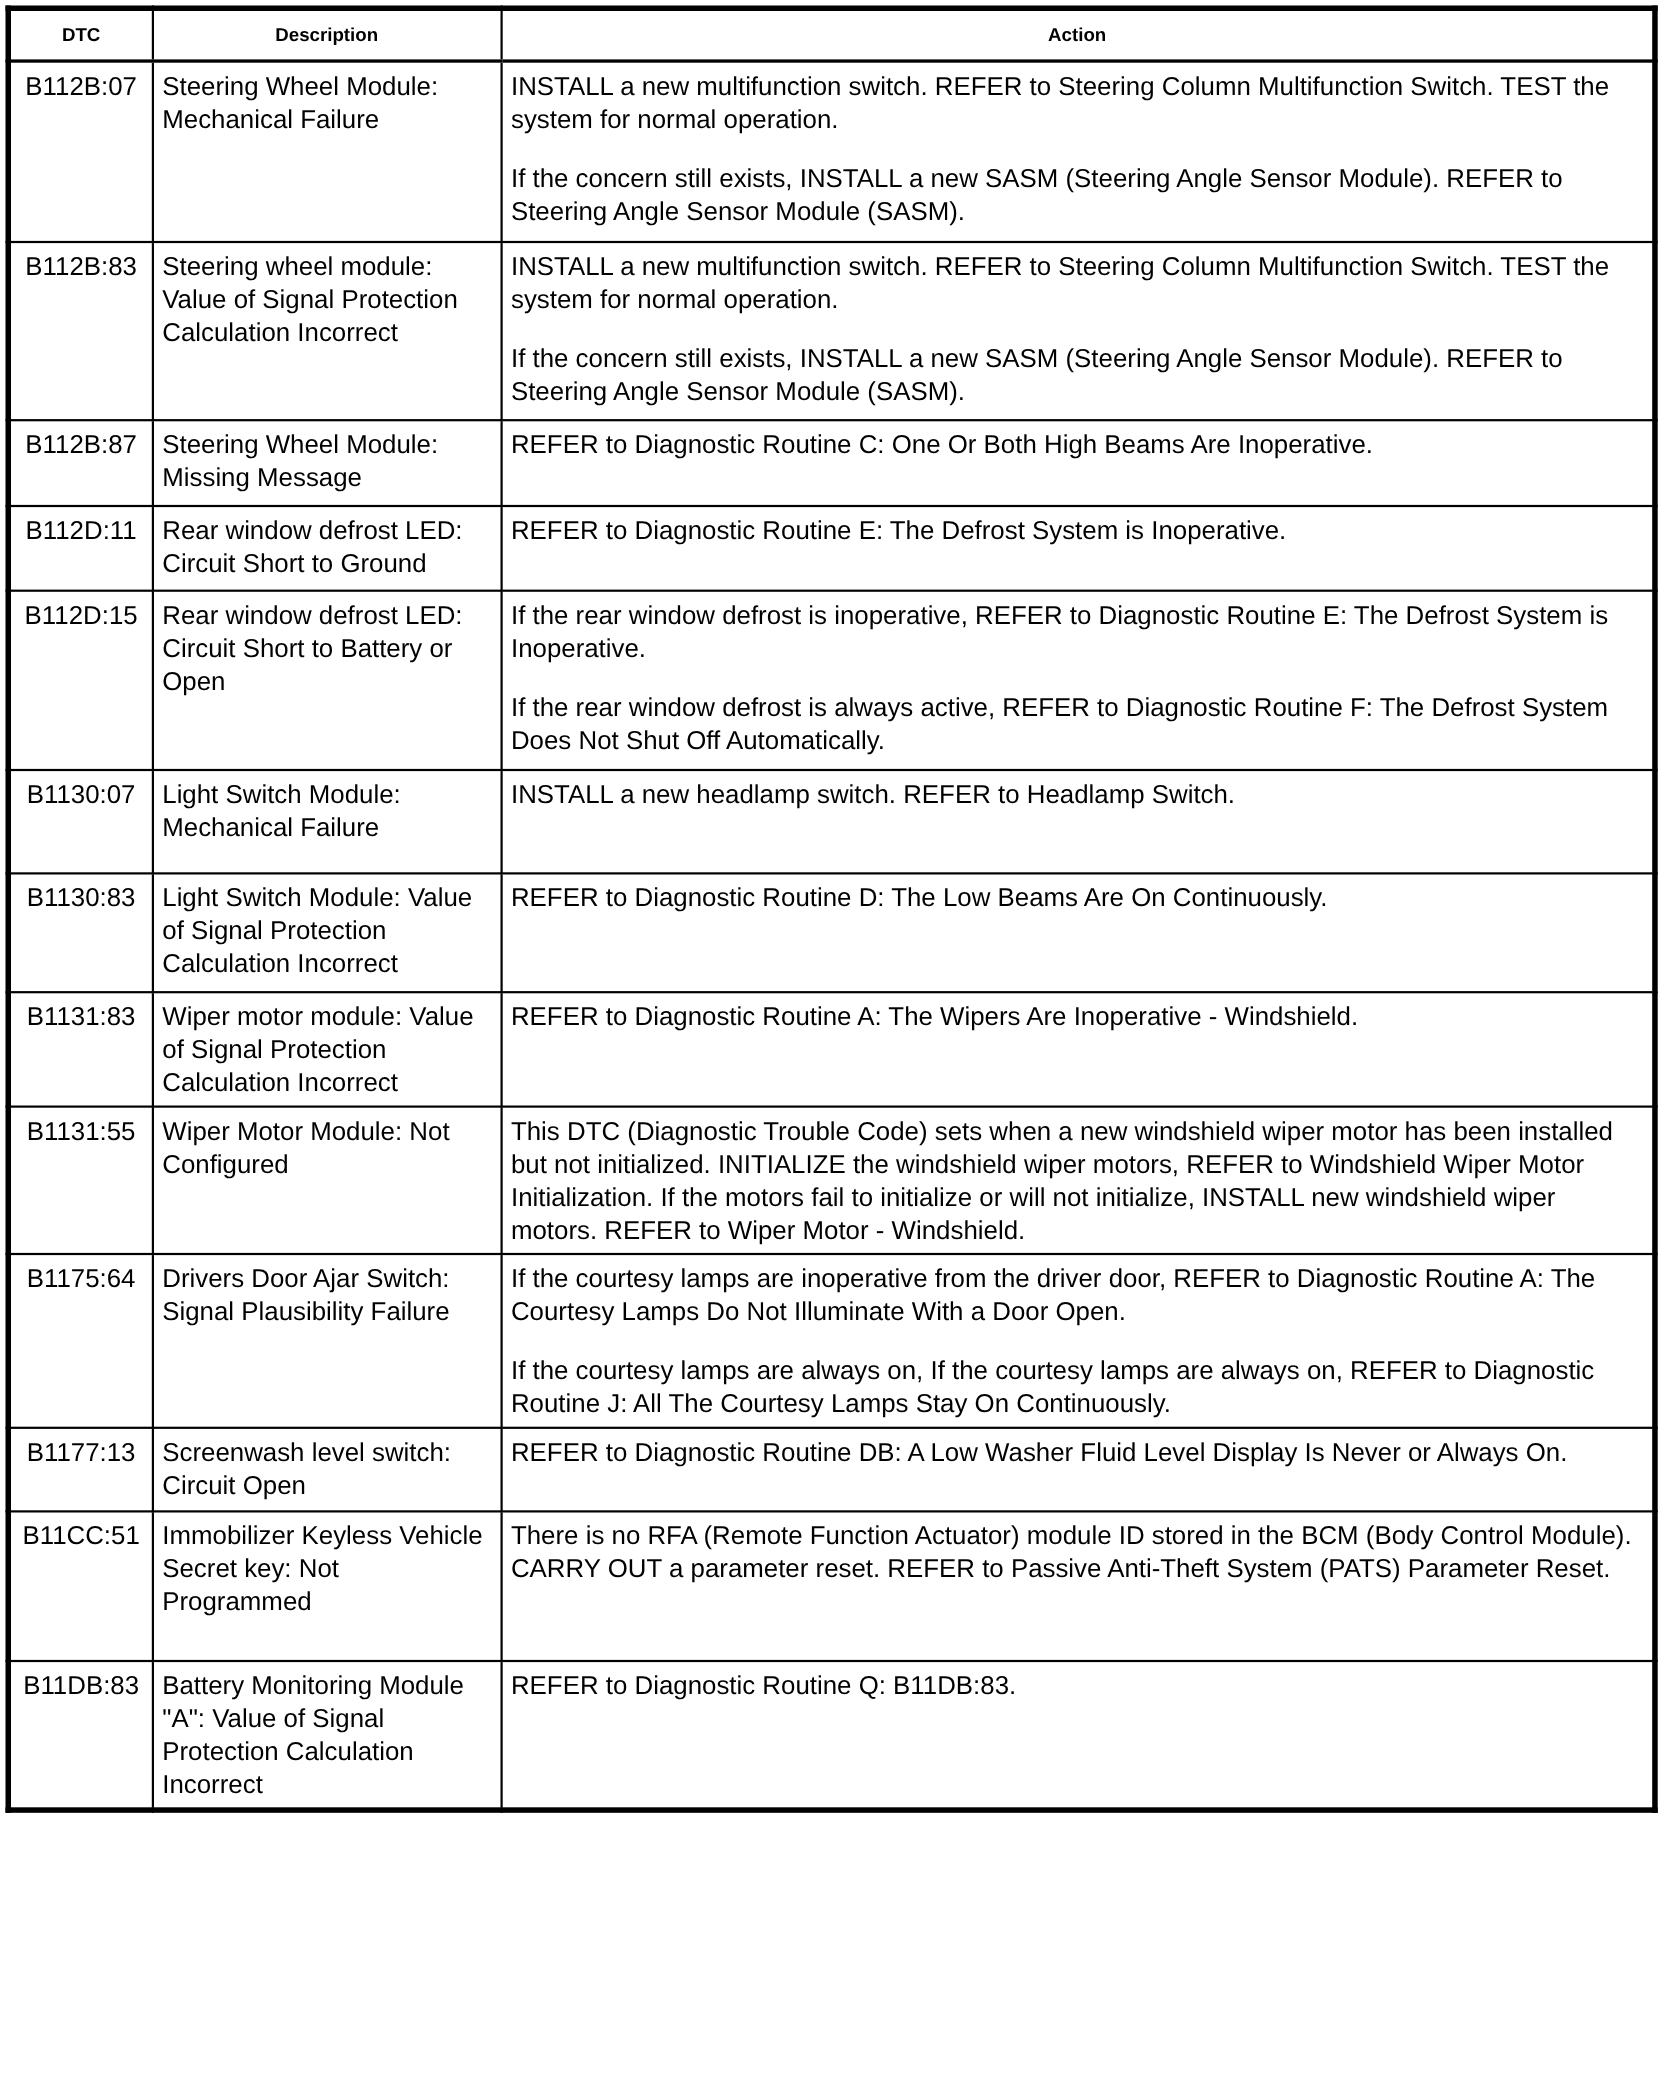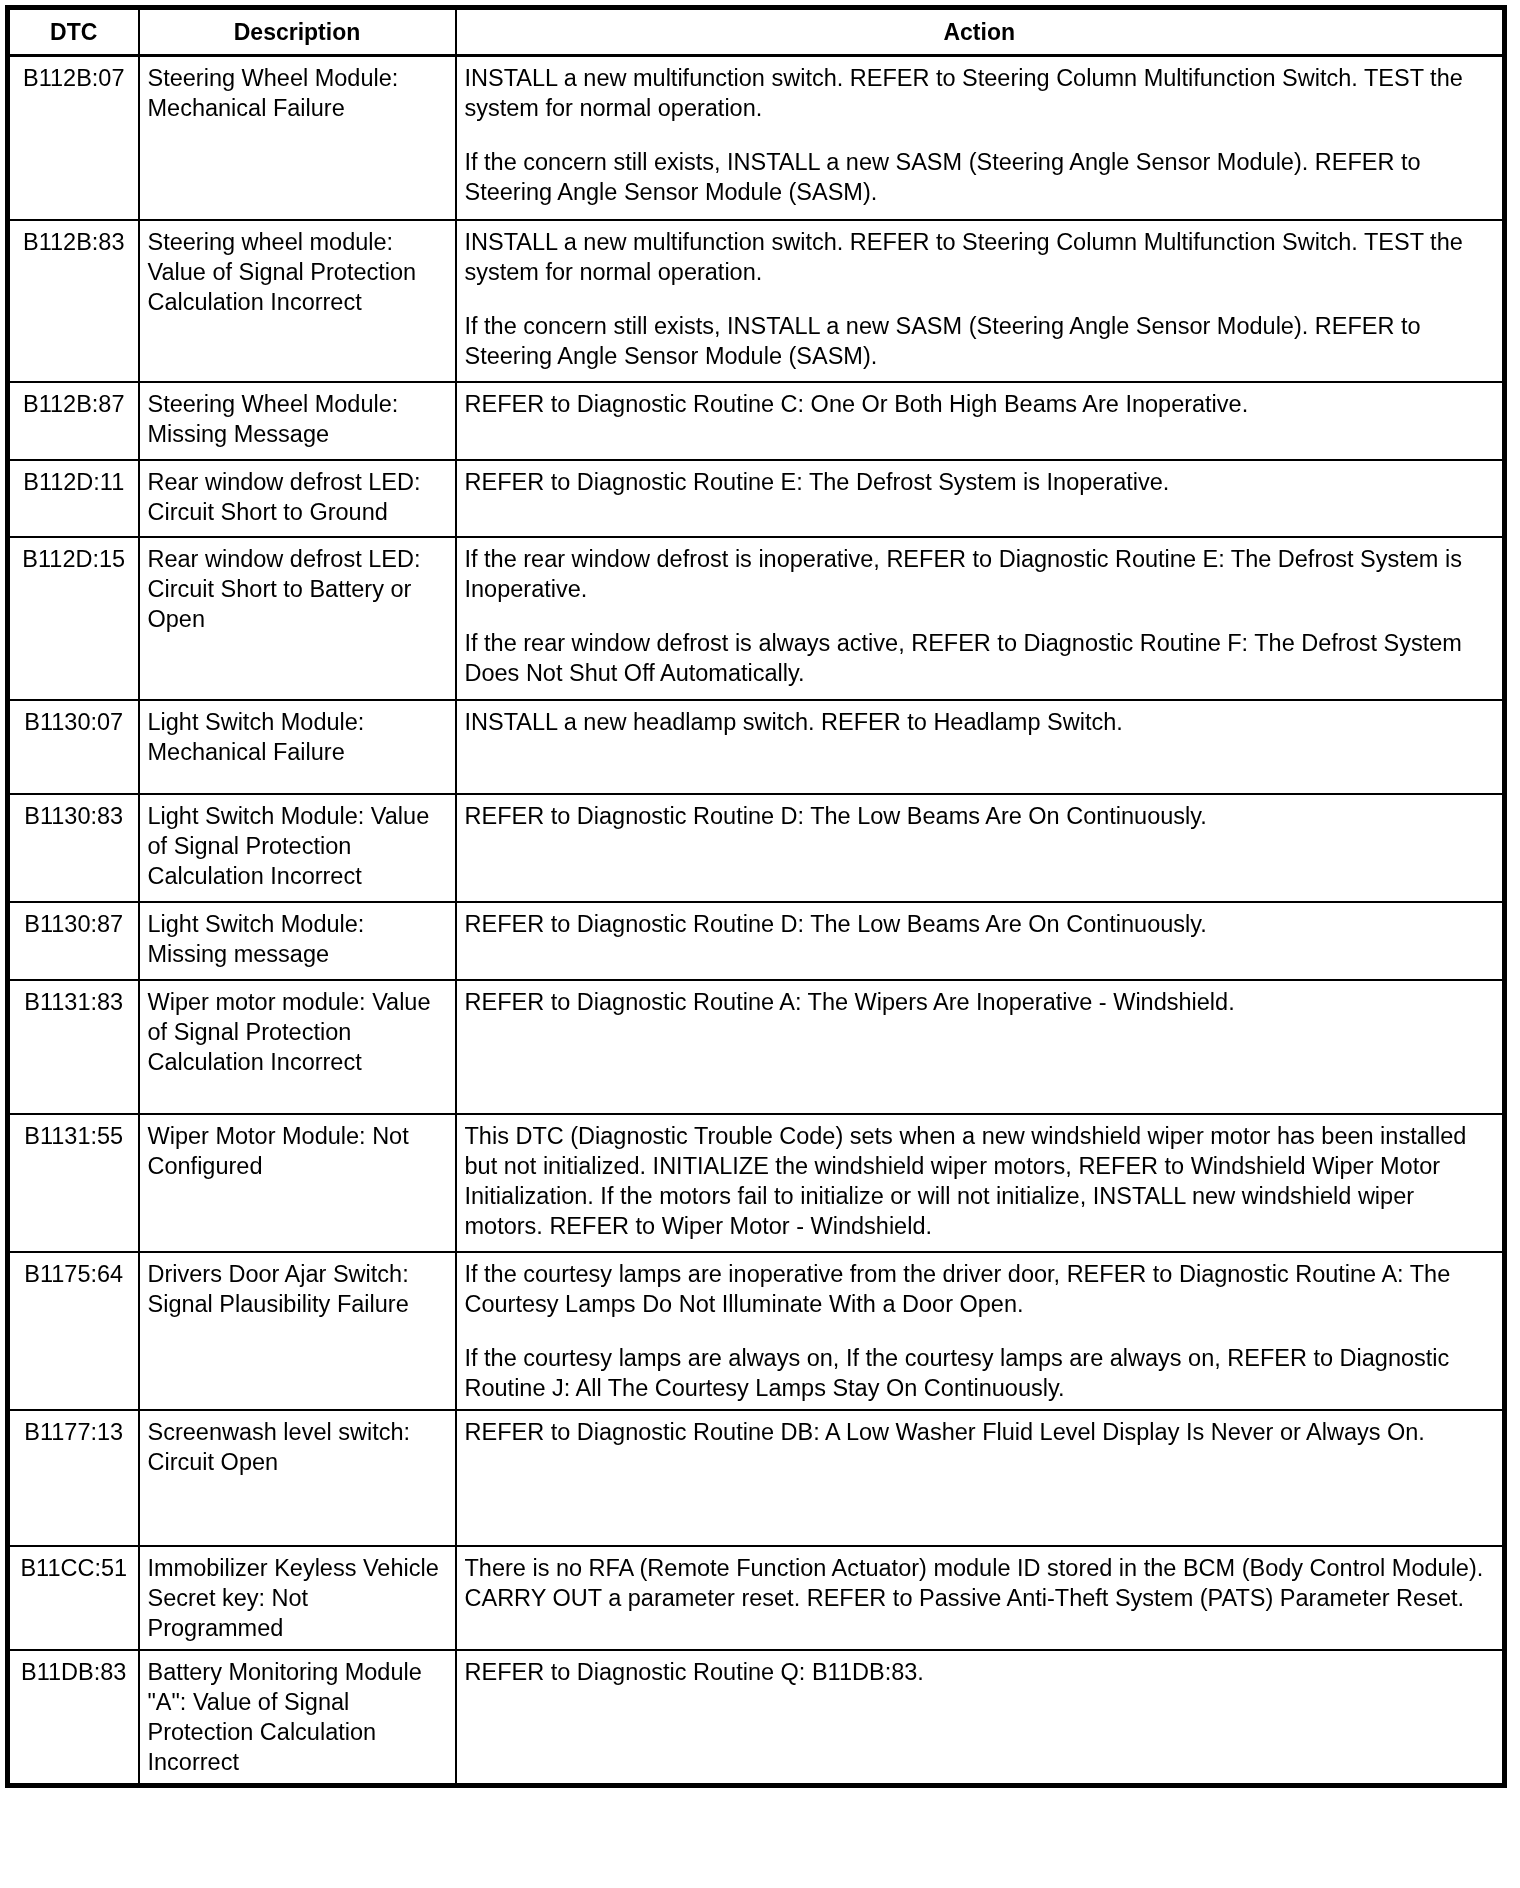--- a/index.html
+++ b/index.html
@@ -22,21 +22,21 @@
     border: 2px solid #000;
     vertical-align: top;
     padding: 0;
   }
   .dtc-table th {
     font-weight: bold;
     text-align: center;
     height: 44px;
     vertical-align: middle;
     border-bottom-width: 3px;
-    font-size: 23px;
+    font-size: 17px;
   }
   .dtc-table td { padding: 6px 8px 6px 8px; }
   .dtc-table td.dtc { text-align: center; padding-left: 4px; padding-right: 4px; }
   .para { margin: 0; }
   .para + .para { margin-top: 24px; }
   tbody tr:nth-child(1)  { height: 164px; }
   tbody tr:nth-child(2)  { height: 162px; }
   tbody tr:nth-child(3)  { height: 78px; }
   tbody tr:nth-child(4)  { height: 77px; }
   tbody tr:nth-child(5)  { height: 163px; }
@@ -115,27 +115,20 @@
         </td>
       </tr>
       <tr>
         <td class="dtc">B1130:83</td>
         <td class="desc">Light Switch Module: Value of Signal Protection Calculation Incorrect</td>
         <td class="action">
           <p class="para">REFER to Diagnostic Routine D: The Low Beams Are On Continuously.</p>
         </td>
       </tr>
       <tr>
-        <td class="dtc">B1130:87</td>
-        <td class="desc">Light Switch Module: Missing message</td>
-        <td class="action">
-          <p class="para">REFER to Diagnostic Routine D: The Low Beams Are On Continuously.</p>
-        </td>
-      </tr>
-      <tr>
         <td class="dtc">B1131:83</td>
         <td class="desc">Wiper motor module: Value of Signal Protection Calculation Incorrect</td>
         <td class="action">
           <p class="para">REFER to Diagnostic Routine A: The Wipers Are Inoperative - Windshield.</p>
         </td>
       </tr>
       <tr>
         <td class="dtc">B1131:55</td>
         <td class="desc">Wiper Motor Module: Not Configured</td>
         <td class="action">

